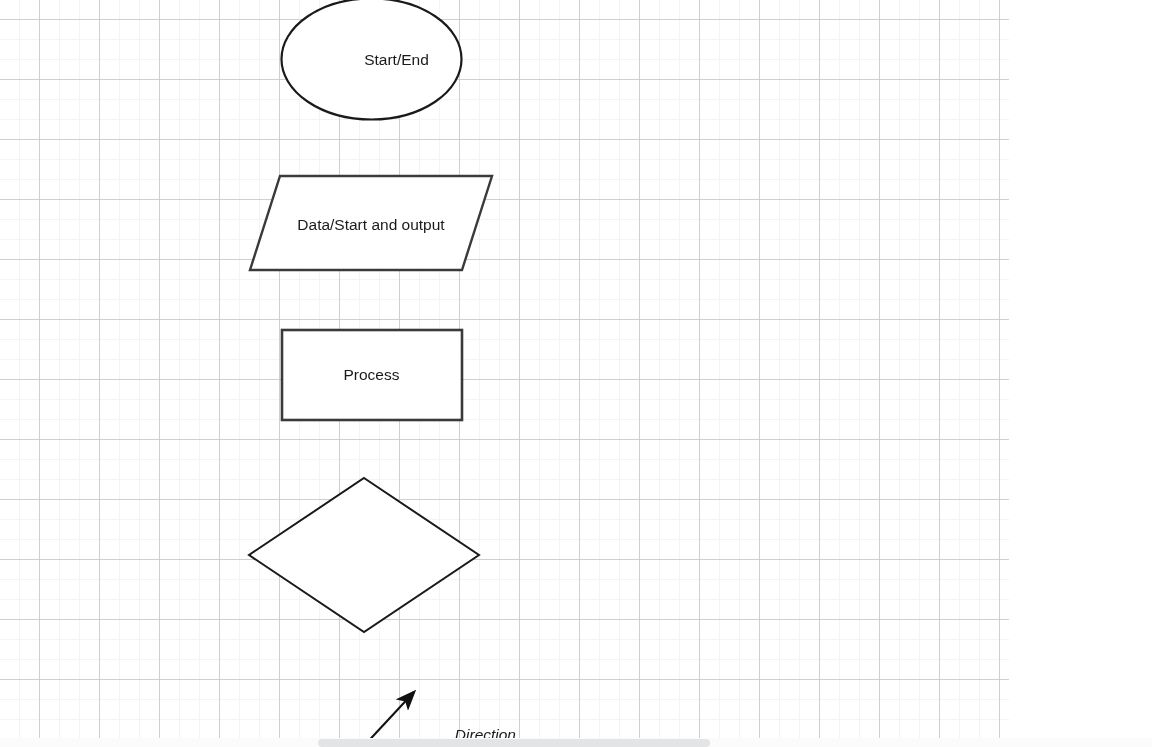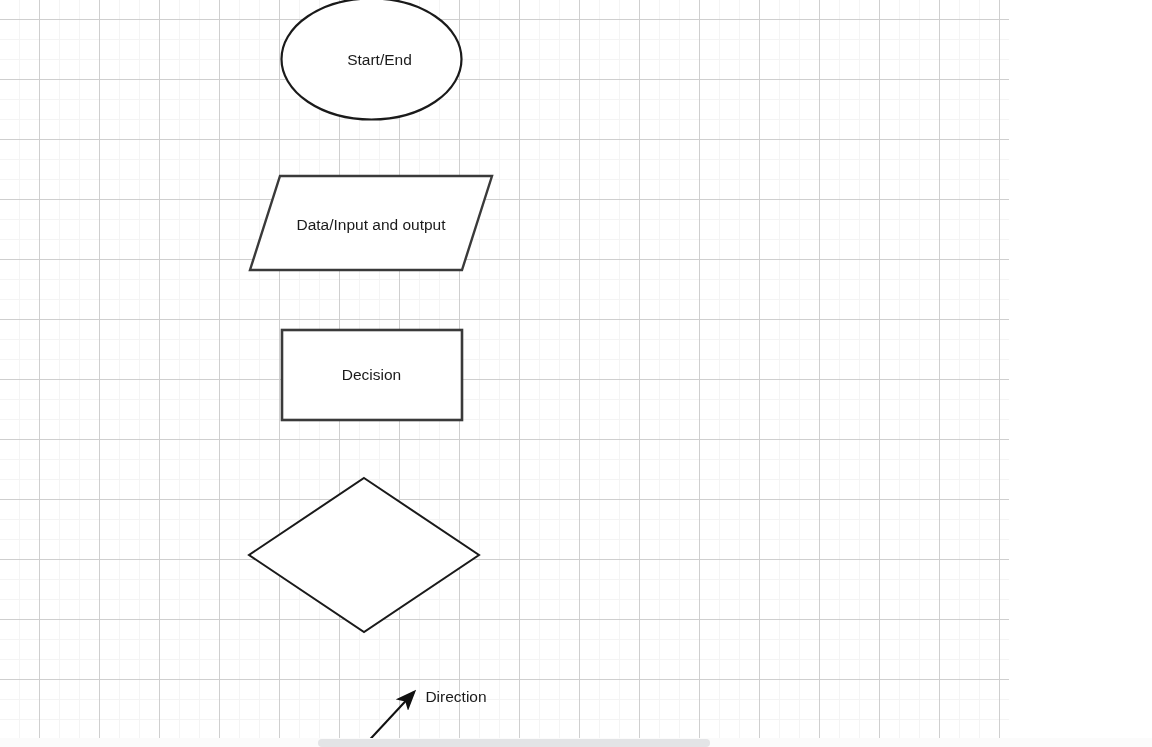--- a/index.html
+++ b/index.html
@@ -117,26 +117,26 @@
     <g>
       <defs>
         <marker id="arrowhead" markerWidth="10" markerHeight="8" refX="8.5" refY="4" orient="auto" markerUnits="strokeWidth">
           <path d="M0,0 L10,4 L0,8 L2.4,4 z" fill="#111111"></path>
         </marker>
       </defs>
       <line x1="362" y1="748" x2="414" y2="692" stroke="#111111" stroke-width="2.1" marker-end="url(#arrowhead)"></line>
     </g>
   </svg>
 
-  <div class="shape-label" style="left:272px; top:52px; width:215px;">Start/End</div>
+  <div class="shape-label" style="left:289px; top:52px; width:215px;">Start/End</div>
 
-  <div class="shape-label" style="left:250px; top:217px; width:242px;">Data/Input and output</div>
+  <div class="shape-label" style="left:250px; top:217px; width:242px;">Data/Start and output</div>
 
-  <div class="shape-label" style="left:281px; top:367px; width:181px;">Decision</div>
+  <div class="shape-label" style="left:281px; top:367px; width:181px;">Process</div>
 
 
-  <div class="shape-label" style="left:396px; top:689px; width:120px; text-align:center;">Direction</div>
+  <div class="shape-label" style="left:396px; top:727px; width:120px; text-align:right;font-style:italic;">Direction</div>
 
   <div id="horizontal-scrollbar-track">
     <div id="horizontal-scrollbar-thumb"></div>
   </div>
 
 </div>
 
 </body></html>

